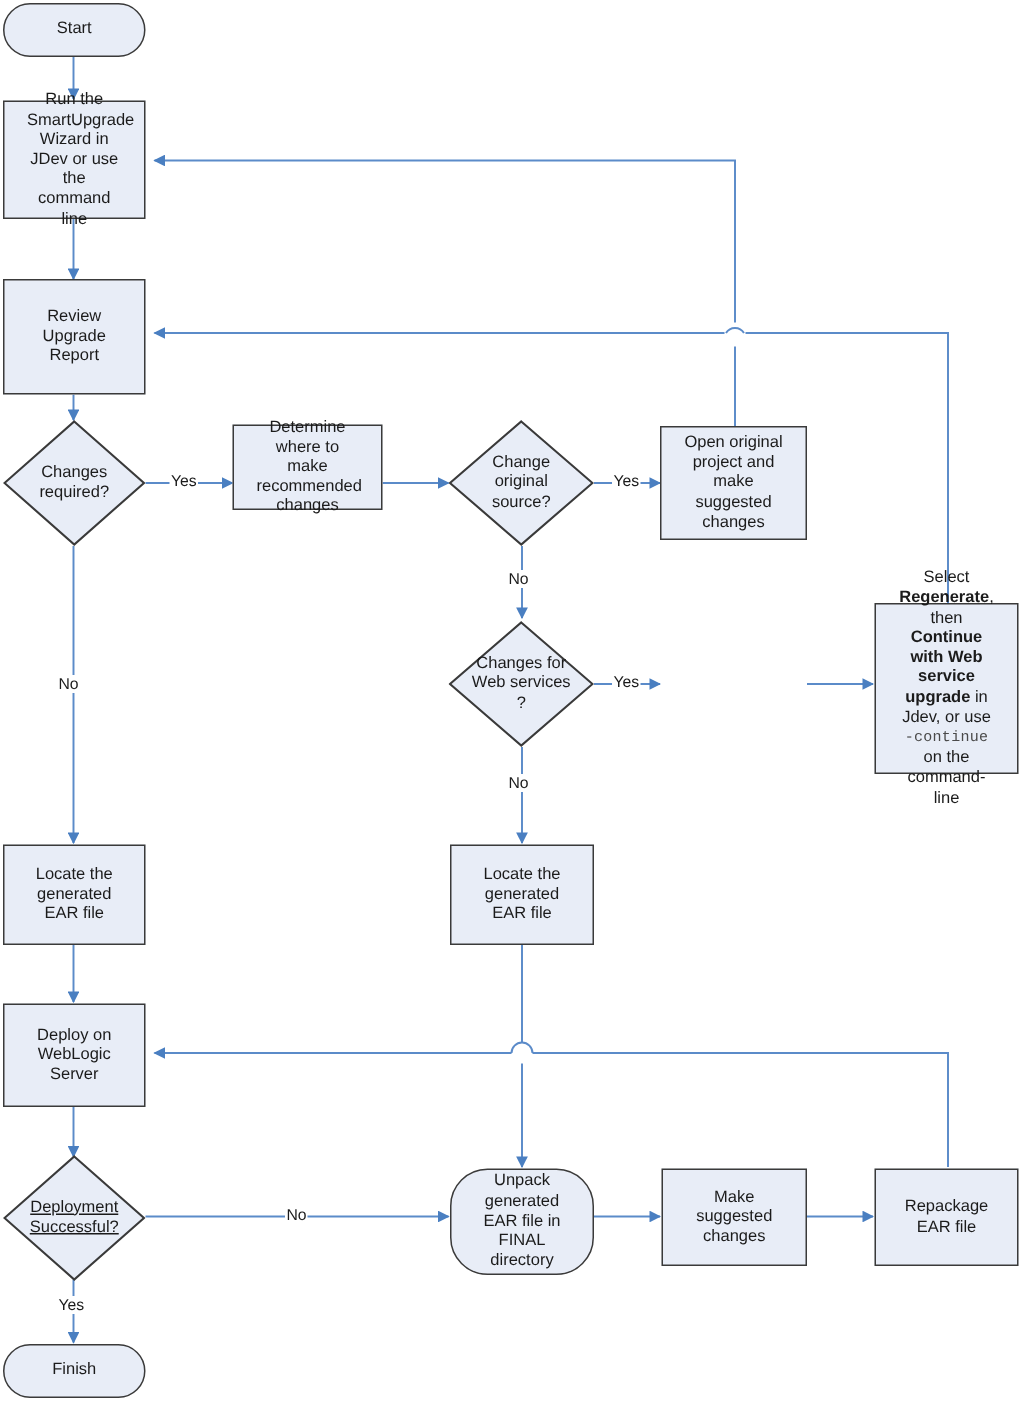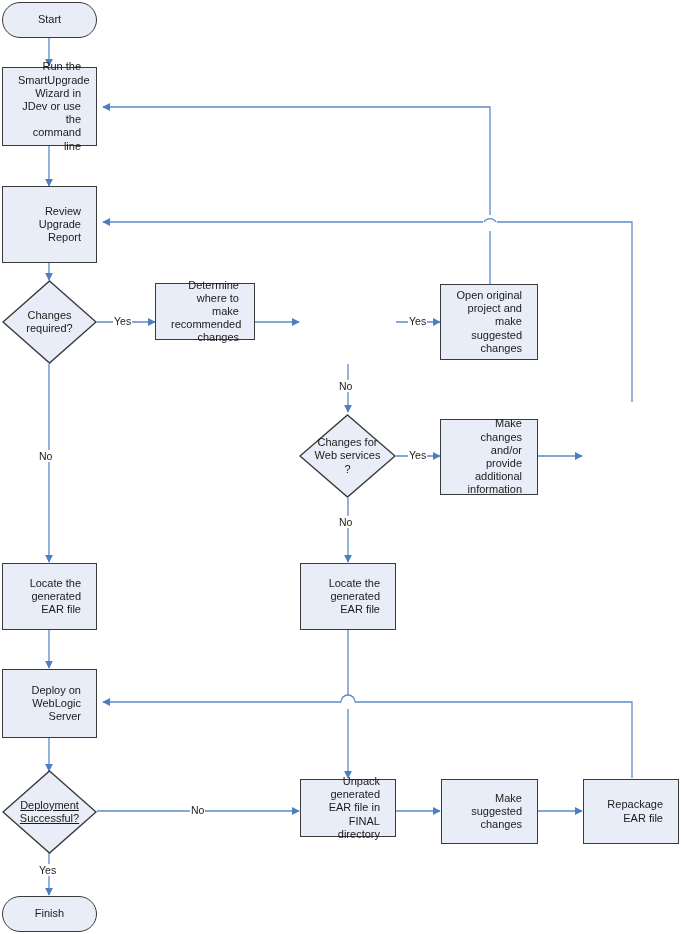--- a/index.html
+++ b/index.html
@@ -42,21 +42,20 @@
   .node .lbl {
     display: block;
     width: 100%;
     padding: 0 15px;
     box-sizing: border-box;
   }
   
   .n-process {
     background: #e8edf7;
     border: 1.6px solid #3a3a3a;
-    text-align: right;
   }
   
   .n-terminator {
     background: #e8edf7;
     border: 1.6px solid #3a3a3a;
     border-radius: 18px;
   }
   
   .n-decision {
     background: transparent;
@@ -168,57 +167,63 @@
     <svg class="dia" viewBox="0 0 95 84" preserveAspectRatio="none">
       <polygon points="47.5,1 94,42 47.5,83 1,42" fill="#e8edf7" stroke="#3a3a3a" stroke-width="1.4"></polygon>
     </svg>
     <span class="lbl">Changes required?</span>
   </div>
 
   <div class="node n-process" style="left:155px; top:283px; width:100px; height:57px;">
     <span class="lbl">Determine where to make recommended changes</span>
   </div>
 
+  <div class="node n-decision" style="left:299px; top:280px; width:97px; height:84px;">
+    <svg class="dia" viewBox="0 0 97 84" preserveAspectRatio="none">
+      <polygon points="48.5,1 96,42 48.5,83 1,42" fill="#e8edf7" stroke="#3a3a3a" stroke-width="1.4"></polygon>
+    </svg>
+    <span class="lbl">Change original source?</span>
+  </div>
 
   <div class="node n-process" style="left:440px; top:284px; width:98px; height:76px;">
     <span class="lbl">Open original project and make suggested changes</span>
   </div>
 
   <div class="node n-decision" style="left:299px; top:414px; width:97px; height:84px;">
     <svg class="dia" viewBox="0 0 97 84" preserveAspectRatio="none">
       <polygon points="48.5,1 96,42 48.5,83 1,42" fill="#e8edf7" stroke="#3a3a3a" stroke-width="1.4"></polygon>
     </svg>
     <span class="lbl">Changes for Web services ?</span>
   </div>
 
-  <div class="node n-process" style="left:440px; top:419px; width:98px; height:76px;">
-    <span class="lbl">Make changes and/or provide additional information</span>
-  </div>
-
+
+  <div class="node n-process" style="left:583px; top:402px; width:96px; height:114px;">
+    <span class="lbl" id="regen-label"><span>Select </span><b>Regenerate</b><span>, then </span><b>Continue with Web service upgrade</b><span> in Jdev, or use </span><code>-continue</code><span> on the command-line</span></span>
+  </div>
 
   <div class="node n-process" style="left:2px; top:563px; width:95px; height:67px;">
     <span class="lbl">Locate the generated EAR file</span>
   </div>
 
   <div class="node n-process" style="left:300px; top:563px; width:96px; height:67px;">
     <span class="lbl">Locate the generated EAR file</span>
   </div>
 
   <div class="node n-process" style="left:2px; top:669px; width:95px; height:69px;">
     <span class="lbl">Deploy on WebLogic Server</span>
   </div>
 
   <div class="node n-decision" style="left:2px; top:770px; width:95px; height:84px;text-decoration:underline;">
     <svg class="dia" viewBox="0 0 95 84" preserveAspectRatio="none">
       <polygon points="47.5,1 94,42 47.5,83 1,42" fill="#e8edf7" stroke="#3a3a3a" stroke-width="1.4"></polygon>
     </svg>
     <span class="lbl">Deployment Successful?</span>
   </div>
 
-  <div class="node n-process" style="left:300px; top:779px; width:96px; height:58px;">
+  <div class="node n-process" style="left:300px; top:779px; width:96px; height:71px;border-radius:25px;">
     <span class="lbl">Unpack generated EAR file in FINAL directory</span>
   </div>
 
   <div class="node n-process" style="left:441px; top:779px; width:97px; height:65px;">
     <span class="lbl">Make suggested changes</span>
   </div>
 
   <div class="node n-process" style="left:583px; top:779px; width:96px; height:65px;">
     <span class="lbl">Repackage EAR file</span>
   </div>

